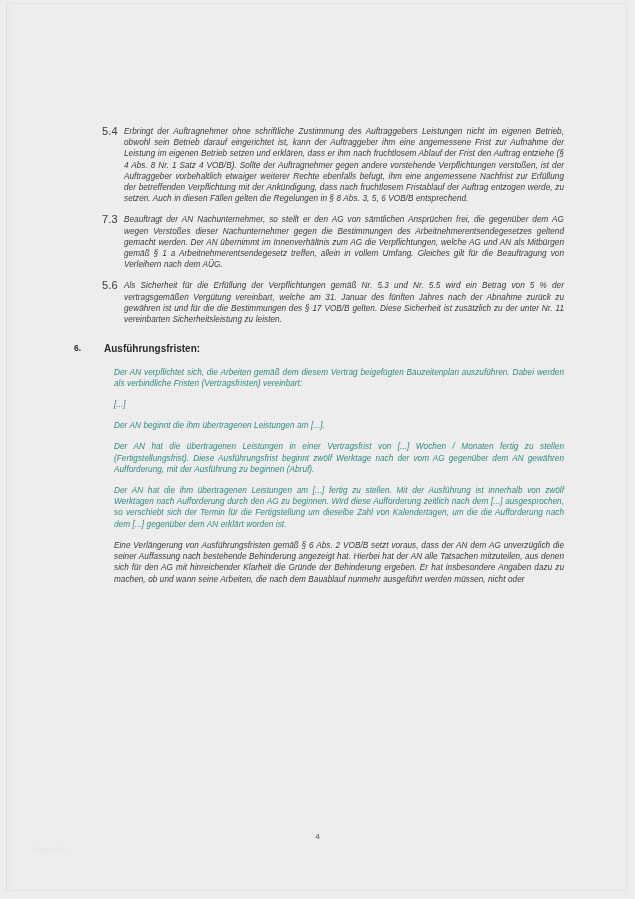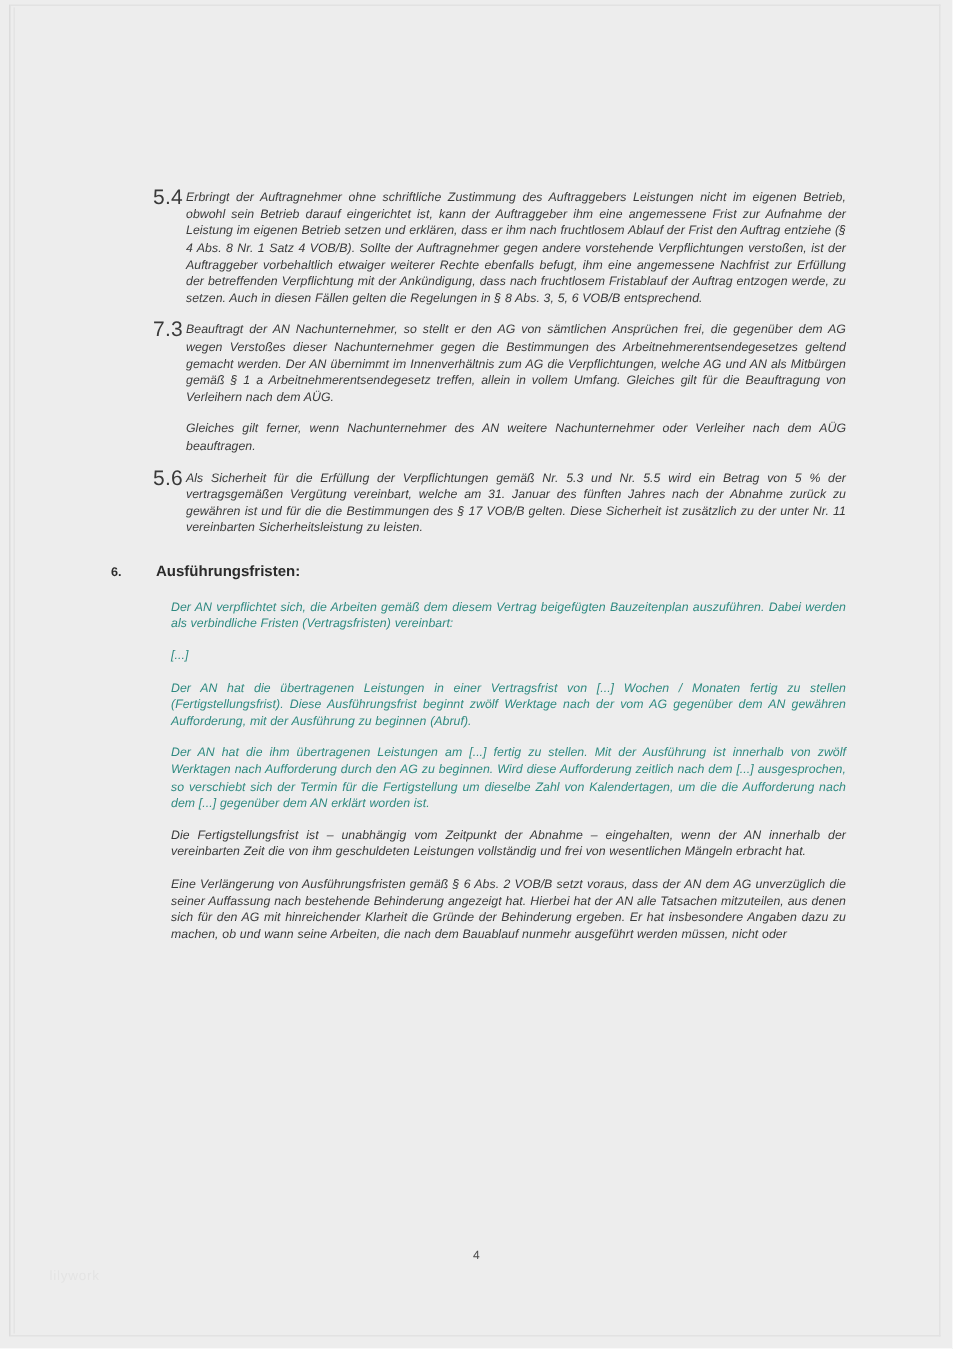--- a/index.html
+++ b/index.html
@@ -45,21 +45,21 @@
   }
 
   
   .clause {
     display: flex;
     align-items: flex-start;
     margin-bottom: 10px;
   }
   .clause-num {
     flex: 0 0 22px;
-    font-size: 14px;
+    font-size: 11px;
     line-height: 11.2px;
     color: #3a3a3a;
     letter-spacing: 0.01em;
     padding-left: 28px;
   }
   .clause-body {
     flex: 1 1 auto;
   }
   .para {
     font-size: 8.2px;
@@ -136,43 +136,42 @@
       <div class="clause-num">5.4</div>
       <div class="clause-body">
         <p class="para">Erbringt der Auftragnehmer ohne schriftliche Zustimmung des Auftraggebers Leistungen nicht im eigenen Betrieb, obwohl sein Betrieb darauf eingerichtet ist, kann der Auftraggeber ihm eine angemessene Frist zur Aufnahme der Leistung im eigenen Betrieb setzen und erklären, dass er ihm nach fruchtlosem Ablauf der Frist den Auftrag entziehe (§ 4 Abs. 8 Nr. 1 Satz 4 VOB/B). Sollte der Auftragnehmer gegen andere vorstehende Verpflichtungen verstoßen, ist der Auftraggeber vorbehaltlich etwaiger weiterer Rechte ebenfalls befugt, ihm eine angemessene Nachfrist zur Erfüllung der betreffenden Verpflichtung mit der Ankündigung, dass nach fruchtlosem Fristablauf der Auftrag entzogen werde, zu setzen. Auch in diesen Fällen gelten die Regelungen in § 8 Abs. 3, 5, 6 VOB/B entsprechend.</p>
       </div>
     </div>
 
     <div class="clause">
       <div class="clause-num">7.3</div>
       <div class="clause-body">
         <p class="para">Beauftragt der AN Nachunternehmer, so stellt er den AG von sämtlichen Ansprüchen frei, die gegenüber dem AG wegen Verstoßes dieser Nachunternehmer gegen die Bestimmungen des Arbeitnehmerentsendegesetzes geltend gemacht werden. Der AN übernimmt im Innenverhältnis zum AG die Verpflichtungen, welche AG und AN als Mitbürgen gemäß § 1 a Arbeitnehmerentsendegesetz treffen, allein in vollem Umfang. Gleiches gilt für die Beauftragung von Verleihern nach dem AÜG.</p>
-        <p class="para">Gleiches gilt ferner, wenn Nachunternehmer des AN weitere Nachunternehmer oder Verleiher nach dem AÜG beauftragen.</p>
       </div>
     </div>
 
     <div class="clause">
       <div class="clause-num">5.6</div>
       <div class="clause-body">
         <p class="para">Als Sicherheit für die Erfüllung der Verpflichtungen gemäß Nr. 5.3 und Nr. 5.5 wird ein Betrag von 5 % der vertragsgemäßen Vergütung vereinbart, welche am 31. Januar des fünften Jahres nach der Abnahme zurück zu gewähren ist und für die die Bestimmungen des § 17 VOB/B gelten. Diese Sicherheit ist zusätzlich zu der unter Nr. 11 vereinbarten Sicherheitsleistung zu leisten.</p>
       </div>
     </div>
 
     <div class="section-head">
       <div class="section-num">6.</div>
       <div class="section-title">Ausführungsfristen:</div>
     </div>
 
     <div class="sub-block">
       <p class="para para-teal">Der AN verpflichtet sich, die Arbeiten gemäß dem diesem Vertrag beigefügten Bauzeitenplan auszuführen. Dabei werden als verbindliche Fristen (Vertragsfristen) vereinbart:</p>
       <p class="para para-teal">[...]</p>
+      <p class="para para-teal">Der AN beginnt die ihm übertragenen Leistungen am [...].</p>
       <p class="para para-teal">Der AN hat die übertragenen Leistungen in einer Vertragsfrist von [...] Wochen / Monaten fertig zu stellen (Fertigstellungsfrist). Diese Ausführungsfrist beginnt zwölf Werktage nach der vom AG gegenüber dem AN gewähren Aufforderung, mit der Ausführung zu beginnen (Abruf).</p>
       <p class="para para-teal">Der AN hat die ihm übertragenen Leistungen am [...] fertig zu stellen. Mit der Ausführung ist innerhalb von zwölf Werktagen nach Aufforderung durch den AG zu beginnen. Wird diese Aufforderung zeitlich nach dem [...] ausgesprochen, so verschiebt sich der Termin für die Fertigstellung um dieselbe Zahl von Kalendertagen, um die die Aufforderung nach dem [...] gegenüber dem AN erklärt worden ist.</p>
 
-      <p class="para">Die Fertigstellungsfrist ist – unabhängig vom Zeitpunkt der Abnahme – eingehalten, wenn der AN innerhalb der vereinbarten Zeit die von ihm geschuldeten Leistungen vollständig und frei von wesentlichen Mängeln erbracht hat.</p>
       <p class="para">Eine Verlängerung von Ausführungsfristen gemäß § 6 Abs. 2 VOB/B setzt voraus, dass der AN dem AG unverzüglich die seiner Auffassung nach bestehende Behinderung angezeigt hat. Hierbei hat der AN alle Tatsachen mitzuteilen, aus denen sich für den AG mit hinreichender Klarheit die Gründe der Behinderung ergeben. Er hat insbesondere Angaben dazu zu machen, ob und wann seine Arbeiten, die nach dem Bauablauf nunmehr ausgeführt werden müssen, nicht oder</p>
     </div>
 
   </div>
 
   <div class="page-number">4</div>
   <div class="watermark">lilywork</div>
 
 </div>
 

